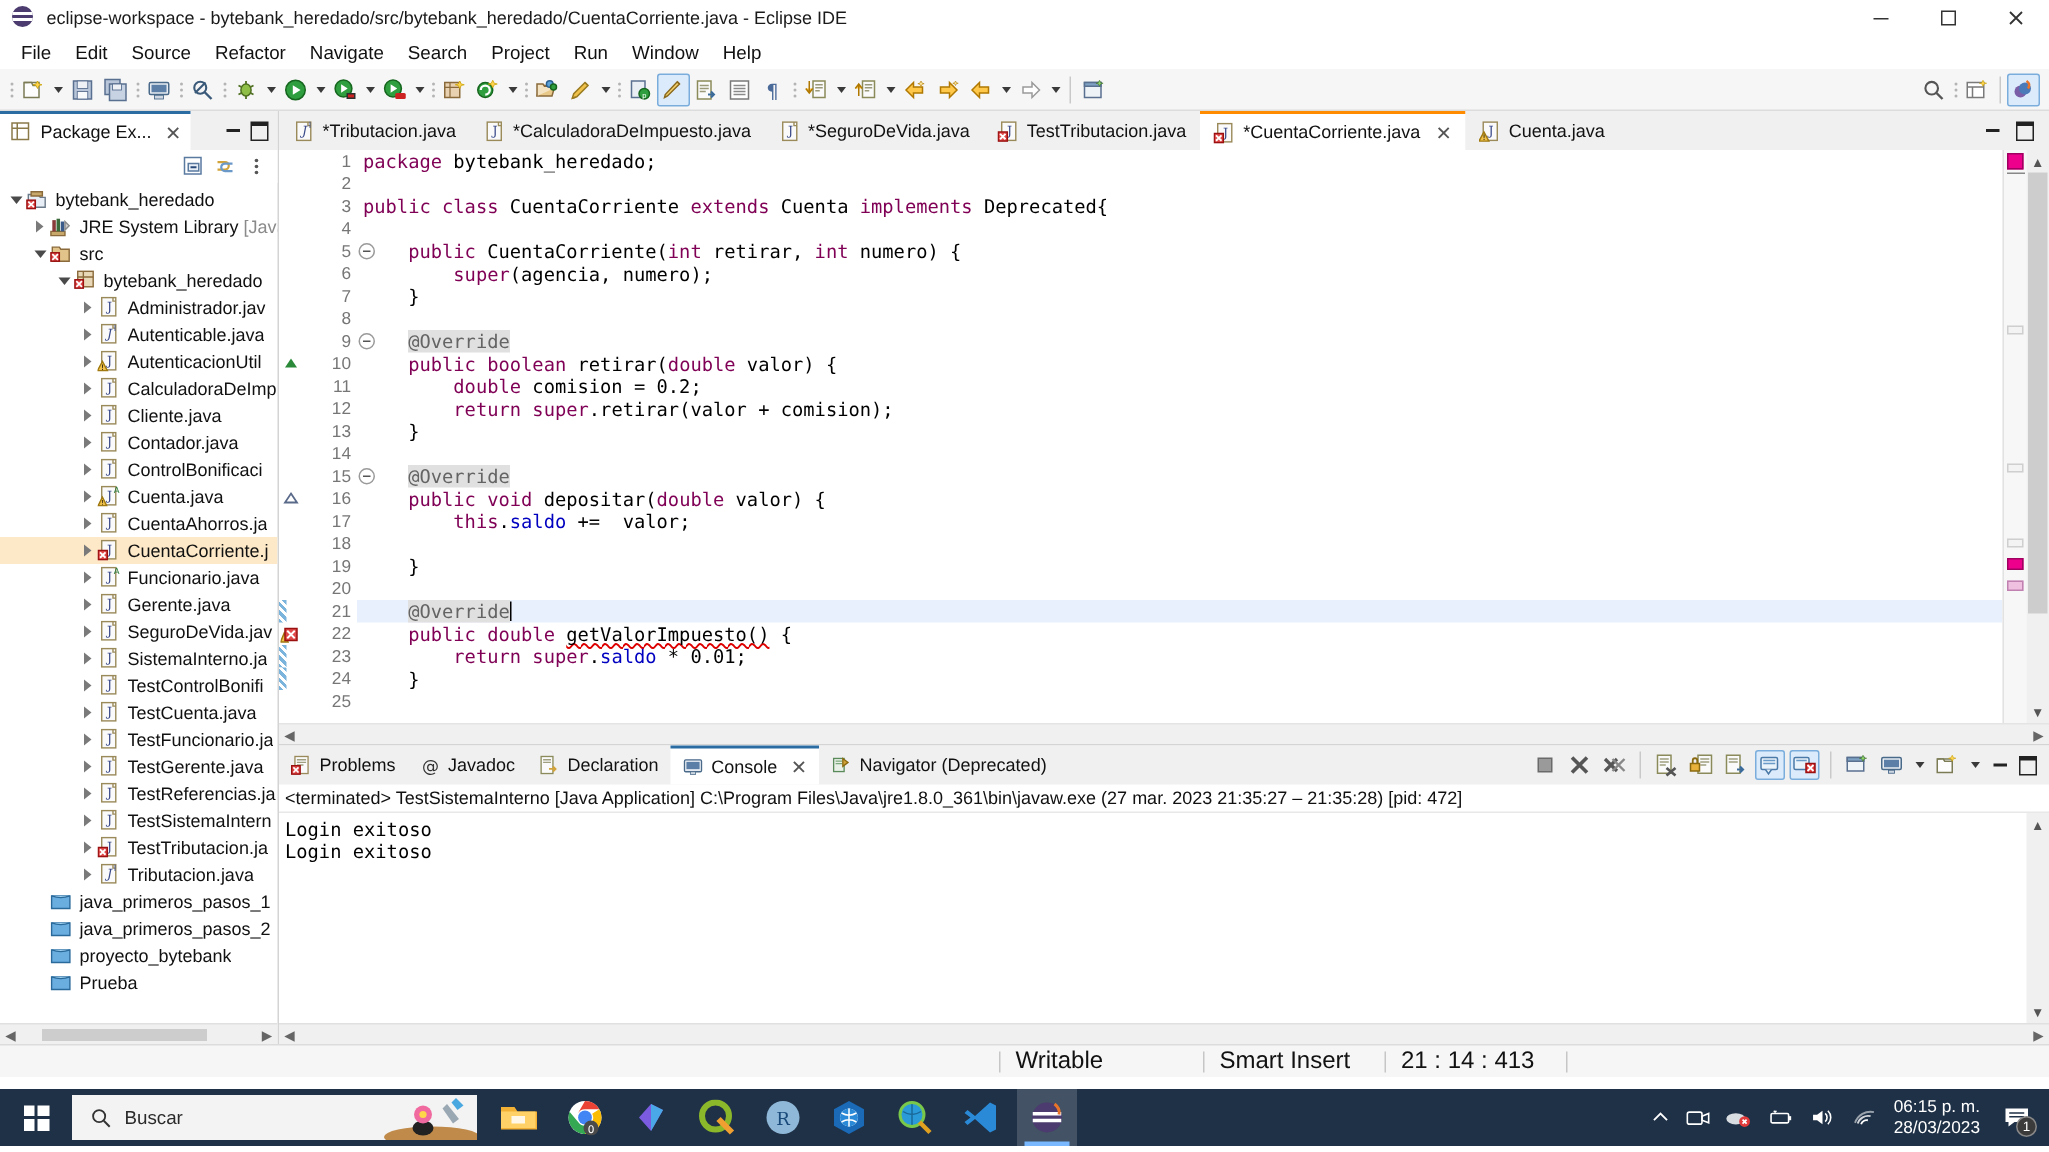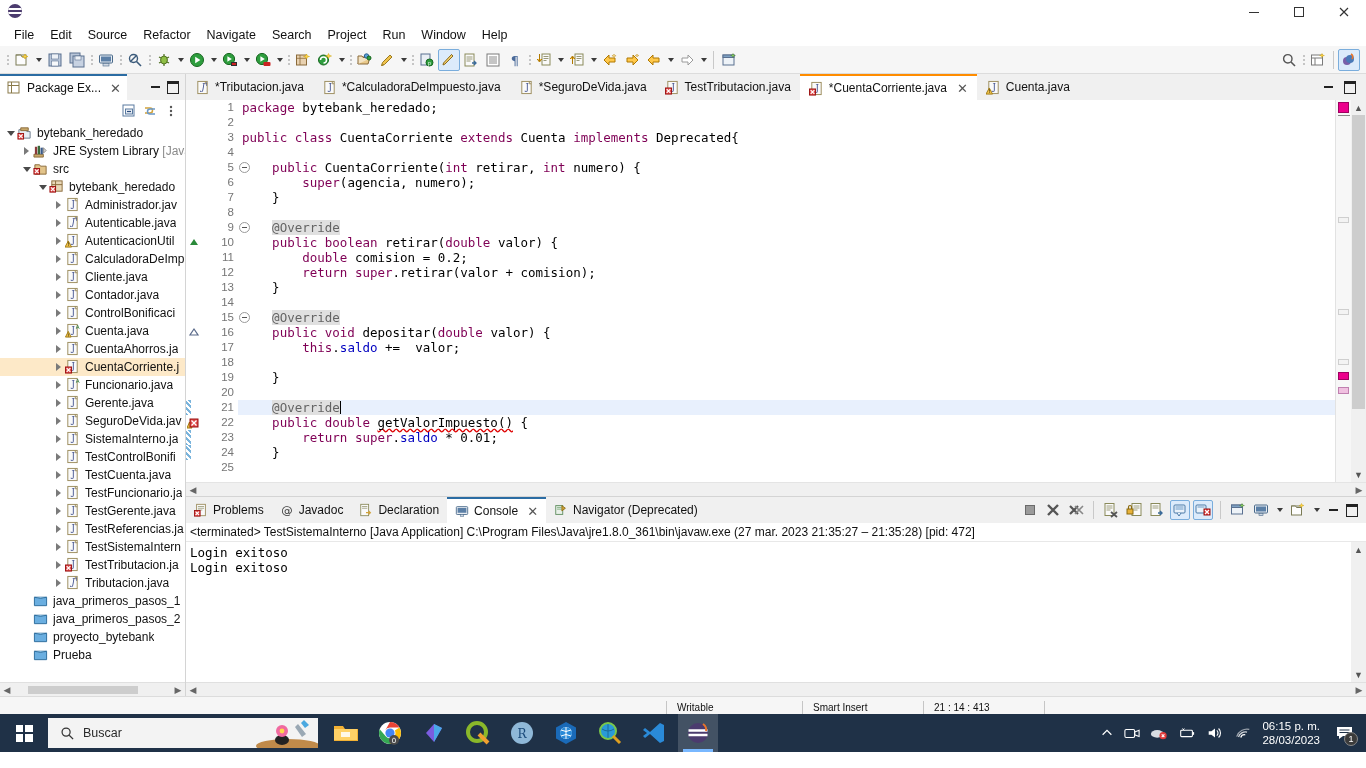--- a/index.html
+++ b/index.html
@@ -138,28 +138,28 @@
   .btools { margin-left: auto; display: flex; align-items: center; gap: 3px; padding-right: 6px; }
   .bbtn { width: 20px; height: 20px; display: flex; align-items: center; justify-content: center; }
   .bbtn.sel { background: #dcebfb; border: 1px solid #7aaddc; border-radius: 2px; }
   .console-head { font-size: 12px; color: #111; padding: 2px 4px 2px 4px; border-bottom: 1px solid #e8e8e8; white-space: nowrap; }
   .console-body { flex: 1; position: relative; display: flex; }
   .console-text { flex: 1; padding: 3px 4px; font-family: "DejaVu Sans Mono", monospace; font-size: 12.5px; line-height: 15px; color: #000; }
 
   
   .statusbar {
     height: 22px; display: flex; align-items: center; background: #f6f6f6;
-    border-top: 1px solid #dcdcdc; font-size: 10px; color: #111;
+    border-top: 1px solid #dcdcdc; font-size: 16px; color: #111;
   }
   .st-cell { padding: 0 10px; height: 22px; display: flex; align-items: center; }
   .st-div { width: 1px; height: 14px; background: #c6c6c6; }
 
   
   .taskbar {
-    position: absolute; left: 0; bottom: 16px; width: 1366px; height: 38px;
+    position: absolute; left: 0; bottom: 4px; width: 1366px; height: 38px;
     background: #1f3147; display: flex; align-items: center;
   }
   .startbtn { width: 48px; height: 38px; display: flex; align-items: center; justify-content: center; }
   .winlogo { width: 17px; height: 17px; display: grid; grid-template-columns: 1fr 1fr; grid-template-rows: 1fr 1fr; gap: 2px; }
   .winlogo i { background: #fff; display: block; }
   .searchbox {
     width: 270px; height: 30px; background: #f3f3f3; display: flex; align-items: center; gap: 8px;
     padding-left: 12px; color: #2a2a2a; font-size: 12.5px; position: relative; overflow: hidden;
   }
   .tb-apps { display: flex; align-items: center; gap: 4px; margin-left: 8px; }
@@ -177,20 +177,21 @@
 </style>
 </head>
 <body>
 
 <div class="app">
 
   <div class="titlebar">
     <div class="tb-icon">
       <div class="eclipse-glyph"></div>
     </div>
+    <div class="tb-title">eclipse-workspace - bytebank_heredado/src/bytebank_heredado/CuentaCorriente.java - Eclipse IDE</div>
     <div class="win-ctrls">
       <div class="win-btn">
         <svg width="12" height="12" viewBox="0 0 12 12">
             <rect x="1" y="6" width="10" height="1" fill="#333"></rect>
           </svg>
       </div>
       <div class="win-btn">
         <svg width="12" height="12" viewBox="0 0 12 12">
             <rect x="1.5" y="1.5" width="9" height="9" fill="none" stroke="#333" stroke-width="1"></rect>
           </svg>

